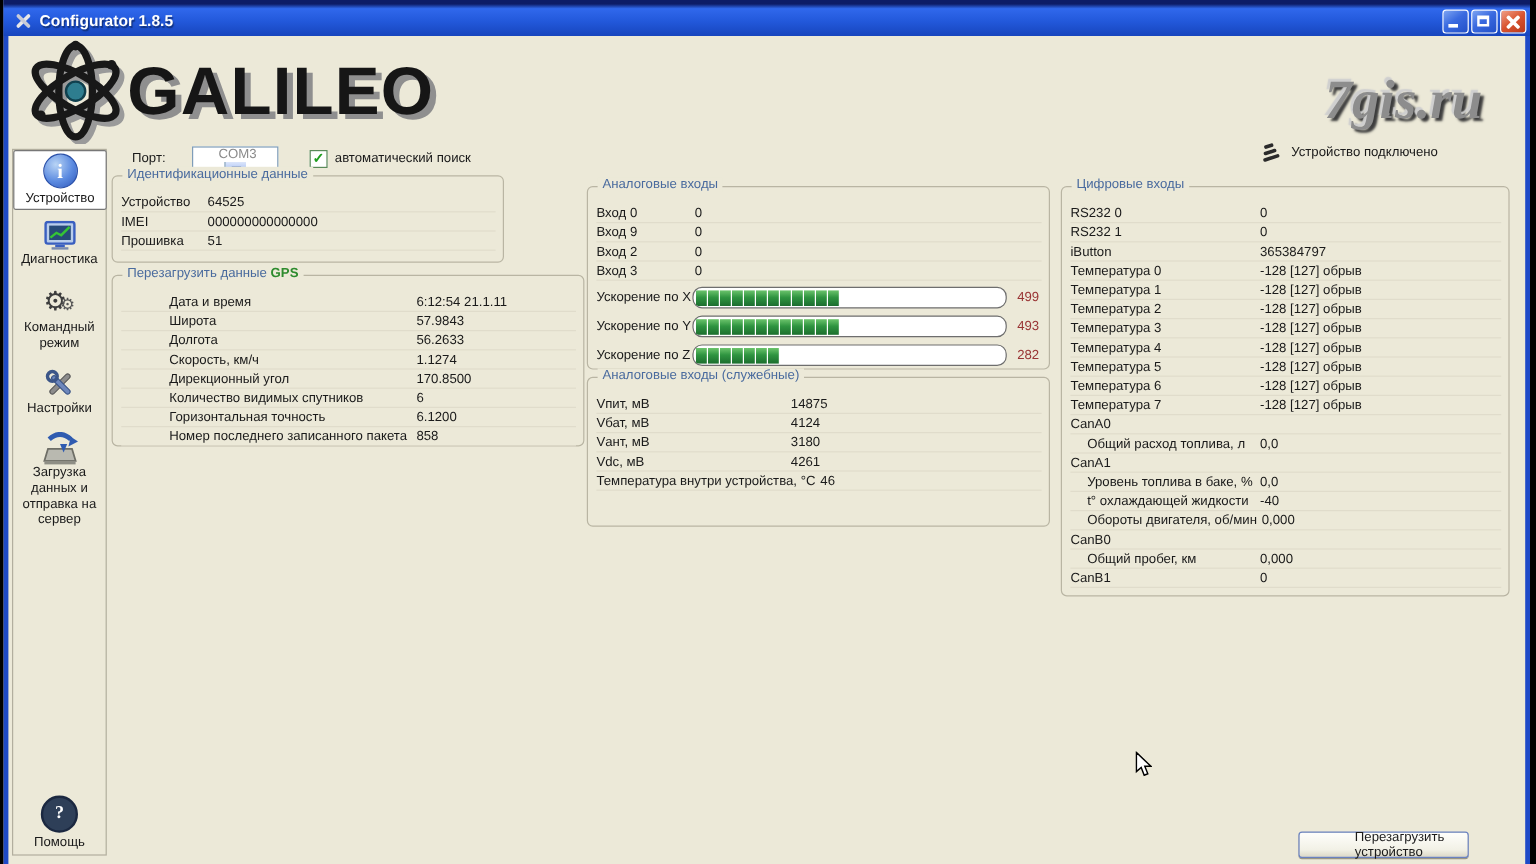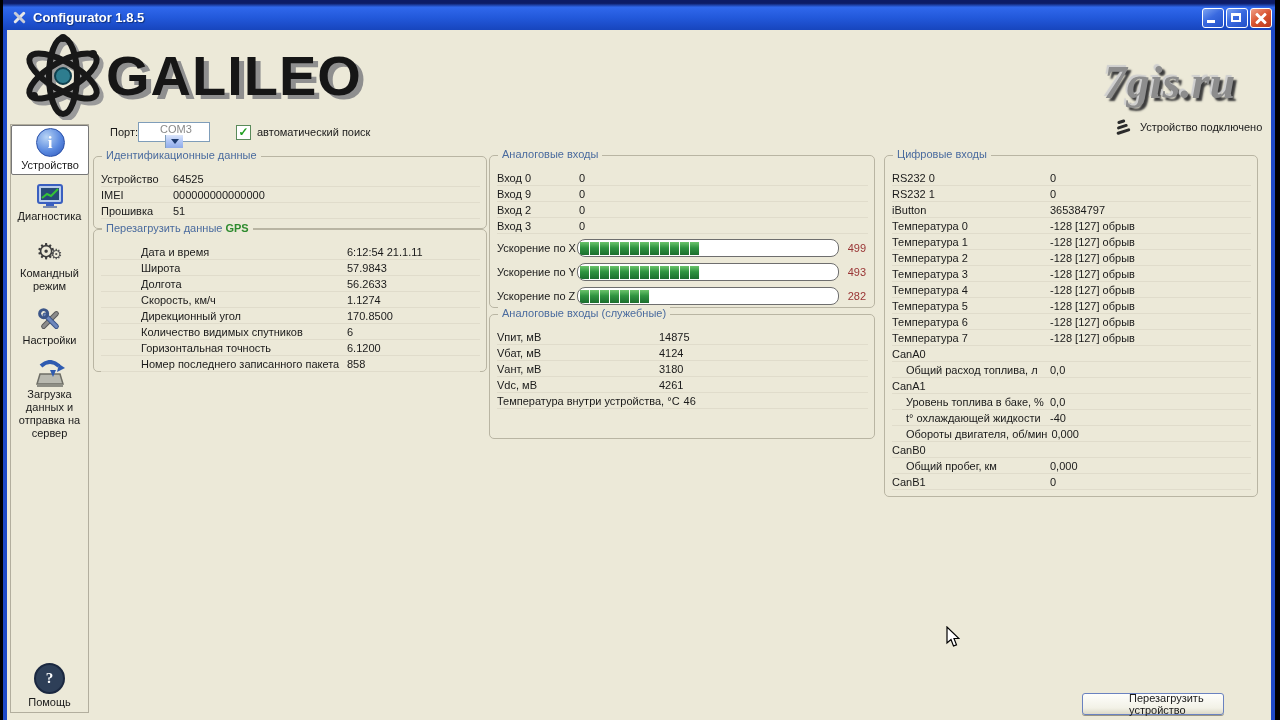--- a/index.html
+++ b/index.html
@@ -27,29 +27,29 @@
   .app-icon::after{background:#c8ccd8;transform:rotate(-45deg);}
   
   .galileo{position:absolute;left:16px;top:32px;display:flex;align-items:center;}
   .galileo-text{font-size:56px;font-weight:800;letter-spacing:1px;color:#161616;
                 text-shadow:5px 4px 0 #8f8f8f;line-height:1;margin-left:-6px;}
   .logo7gis{position:absolute;left:1082px;top:58px;width:175px;text-align:center;
             font-family:"Liberation Serif",serif;font-style:italic;font-weight:bold;font-size:46px;color:#8d8d8d;
             text-shadow:-2px -2px 1px #cfcfcf,3px 3px 2px #3c3c3c;line-height:1.1;}
   
   .port-row{position:absolute;left:110px;top:121px;height:22px;display:flex;align-items:center;font-size:11px;color:#1a1a1a;}
-  .port-label{margin-right:0;}
+  .port-label{margin-right:22px;}
   .combo{width:72px;height:20px;border:1px solid #7F9DB9;background:#fff;display:flex;align-items:center;box-sizing:border-box;flex-direction:column;}
   .combo-value{flex:1;padding-left:4px;color:#8a8a8a;font-size:11px;}
   .combo-btn{width:17px;height:18px;background:linear-gradient(180deg,#dce6fb,#aec4f5 50%,#8fabe8);border-left:1px solid #7F9DB9;
              display:flex;align-items:center;justify-content:center;}
   .combo-btn::after{content:"";border:4px solid transparent;border-top:5px solid #1c3a6e;margin-top:4px;}
   .checkbox{width:13px;height:13px;border:1px solid #5a8a5a;background:#fff;margin:0 6px 0 26px;
             display:flex;align-items:center;justify-content:center;color:#1f9e1f;font-weight:bold;font-size:12px;line-height:1;}
-  .status{position:absolute;left:1112px;top:118px;display:flex;align-items:center;font-size:11px;color:#1a1a1a;}
+  .status{position:absolute;left:1048px;top:118px;display:flex;align-items:center;font-size:11px;color:#1a1a1a;}
   .status svg{margin-right:6px;}
   
   .sidebar{position:absolute;left:10px;top:124px;width:79px;height:589px;border:1px solid #b2ae9e;box-sizing:border-box;}
   .side-item{position:absolute;left:1px;width:75px;display:flex;flex-direction:column;align-items:center;
              font-size:11px;color:#1a1a1a;text-align:center;padding:2px 0;cursor:default;box-sizing:border-box;line-height:13px;}
   .side-item.sel{background:#fff;border:1px solid #777;border-radius:2px;left:0;width:78px;}
   .circ-icon{width:27px;height:27px;border-radius:50%;display:flex;align-items:center;justify-content:center;
              font-family:"Liberation Serif",serif;font-weight:bold;color:#fff;margin-bottom:2px;}
   .info-circ{background:radial-gradient(circle at 35% 30%,#b8d4f5,#5b8ae0 55%,#2c55b8);border:1px solid #2a50a8;font-size:17px;}
   .help-circ{background:#2e3f58;border:2px solid #1b2840;font-size:15px;}
@@ -186,21 +186,21 @@
         <polygon points="15,10 21,10 18,17" fill="#2f5bb0"></polygon>
       </svg>
       <span>Загрузка данных и отправка на сервер</span>
     </div>
     <div class="side-item" style="top:536px;">
       <span class="circ-icon help-circ">?</span>
       <span>Помощь</span>
     </div>
   </div>
 
-  <div class="gb" style="left:93px;top:156px;width:394px;height:73px;">
+  <div class="gb" style="left:93px;top:146px;width:327px;height:73px;">
     <span class="gb-title">Идентификационные данные</span>
     <div class="rows ident">
 
         <div class="row">
           <span class="lbl">Устройство</span>
           <span class="val">64525</span>
         </div>
 
         <div class="row">
           <span class="lbl">IMEI</span>

